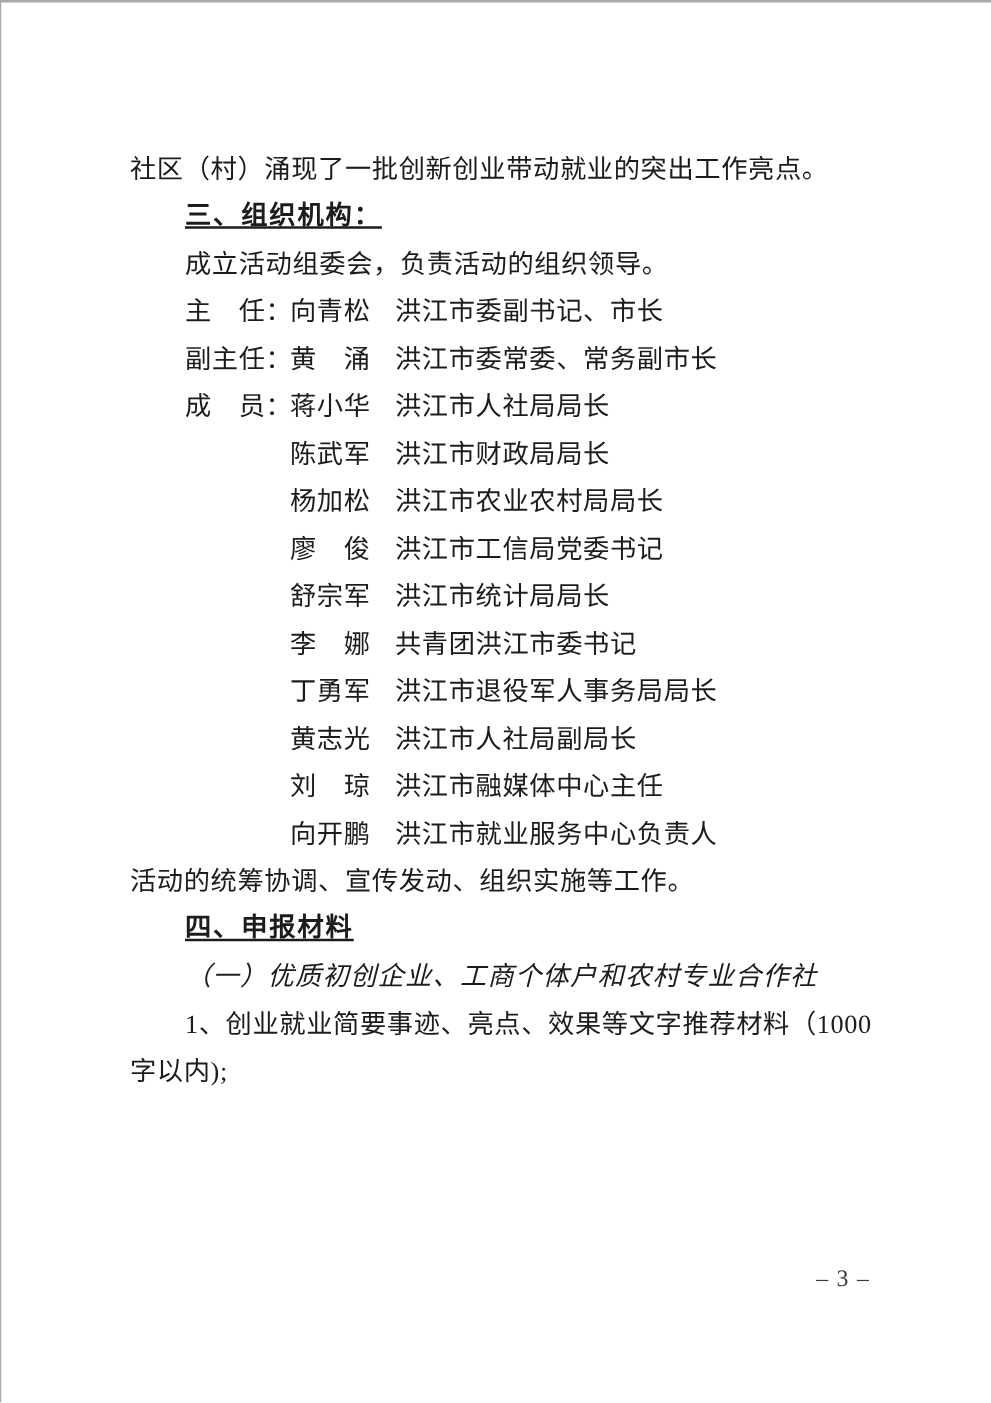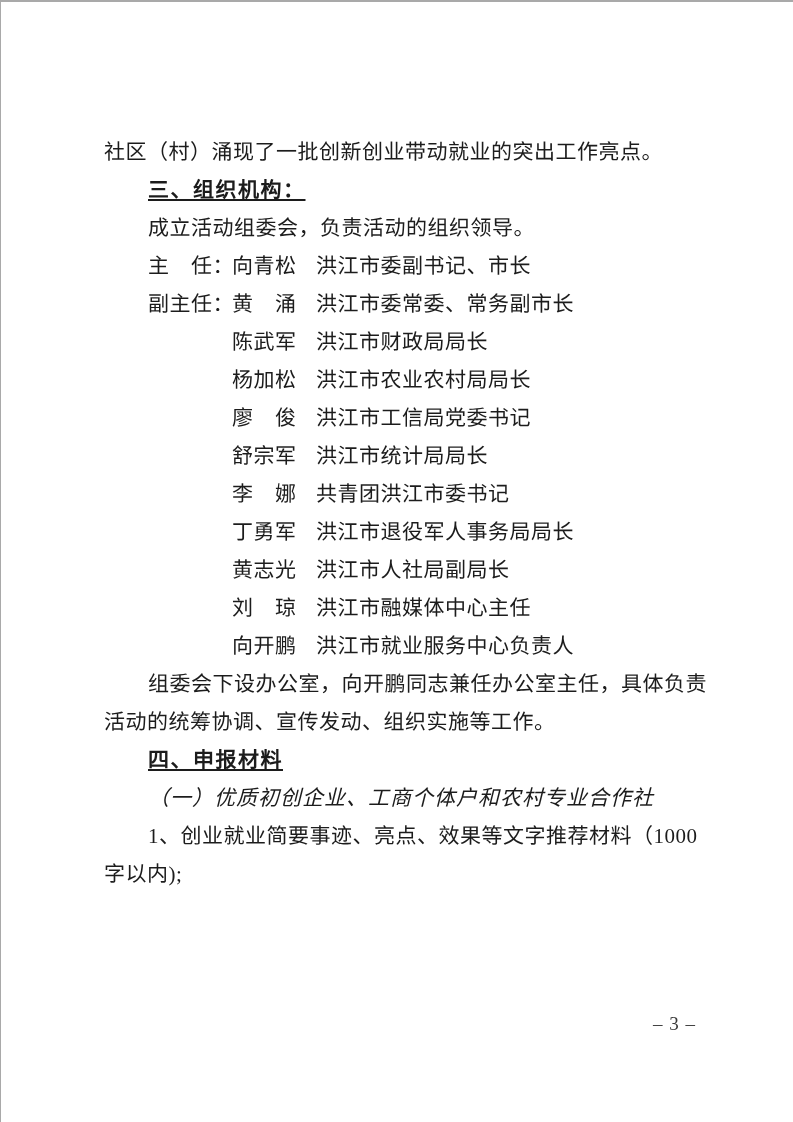--- a/index.html
+++ b/index.html
@@ -11,21 +11,21 @@
     background: #ffffff;
     border-top: 2px solid #a9a9a9;
     border-left: 1px solid #a9a9a9;
     overflow: hidden;
     font-family: "Liberation Serif", serif;
     color: #1c1c1c;
   }
   .content {
     position: absolute;
     left: 103px;
-    top: 131px;
+    top: 114px;
     width: 622px;
   }
   .line {
     height: 38px;
     line-height: 38px;
     font-size: 21px;
     letter-spacing: 0.5px;
     white-space: nowrap;
   }
   .indent { padding-left: 44px; }
@@ -70,20 +70,23 @@
     <div class="line indent">成立活动组委会，负责活动的组织领导。</div>
 
     <div class="line indent roster-row">
       <span class="r-label">主　任：</span><span class="r-name">向青松</span><span class="r-title">洪江市委副书记、市长</span>
     </div>
 
     <div class="line indent roster-row">
       <span class="r-label">副主任：</span><span class="r-name">黄　涌</span><span class="r-title">洪江市委常委、常务副市长</span>
     </div>
 
+    <div class="line indent roster-row">
+      <span class="r-label">成　员：</span><span class="r-name">蒋小华</span><span class="r-title">洪江市人社局局长</span>
+    </div>
 
     <div class="line indent roster-row">
       <span class="r-label"></span><span class="r-name">陈武军</span><span class="r-title">洪江市财政局局长</span>
     </div>
 
     <div class="line indent roster-row">
       <span class="r-label"></span><span class="r-name">杨加松</span><span class="r-title">洪江市农业农村局局长</span>
     </div>
 
     <div class="line indent roster-row">
@@ -108,21 +111,20 @@
     </div>
 
     <div class="line indent roster-row">
       <span class="r-label"></span><span class="r-name">刘　琼</span><span class="r-title">洪江市融媒体中心主任</span>
     </div>
 
     <div class="line indent roster-row">
       <span class="r-label"></span><span class="r-name">向开鹏</span><span class="r-title">洪江市就业服务中心负责人</span>
     </div>
 
-    <div class="line indent">组委会下设办公室，向开鹏同志兼任办公室主任，具体负责</div>
 
     <div class="line">活动的统筹协调、宣传发动、组织实施等工作。</div>
 
     <div class="line indent heading-hei">四、申报材料</div>
 
     <div class="line indent heading-kai">（一）优质初创企业、工商个体户和农村专业合作社</div>
 
     <div class="line indent">1、创业就业简要事迹、亮点、效果等文字推荐材料（1000</div>
 
     <div class="line">字以内);</div>

